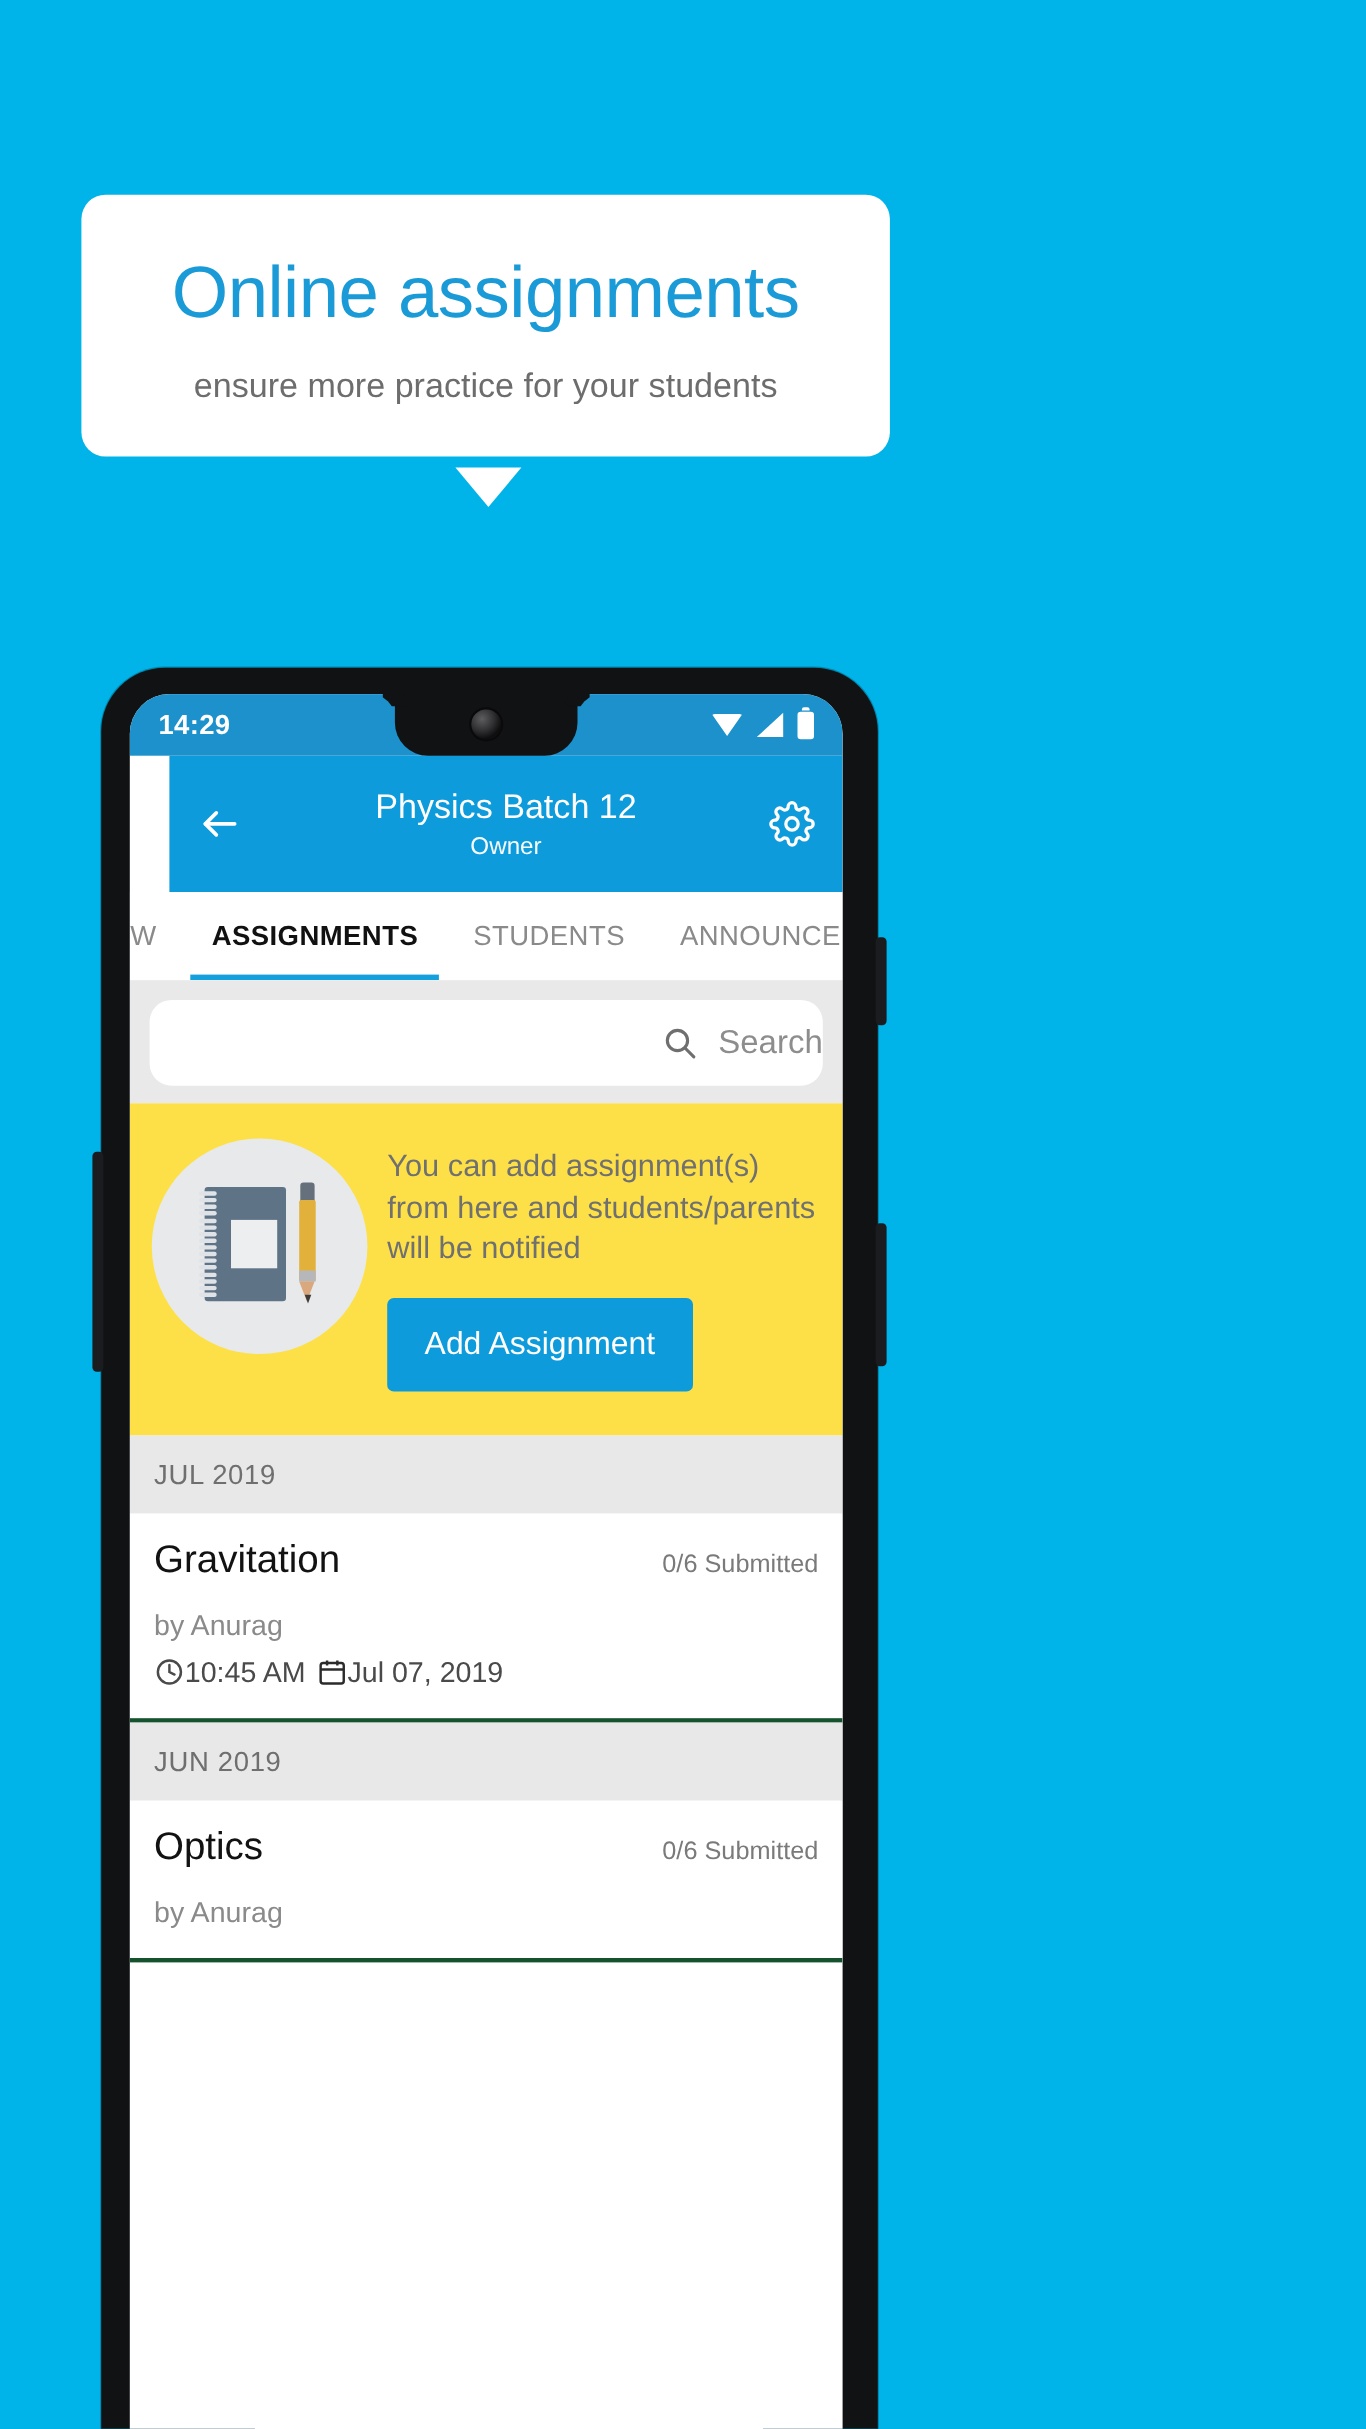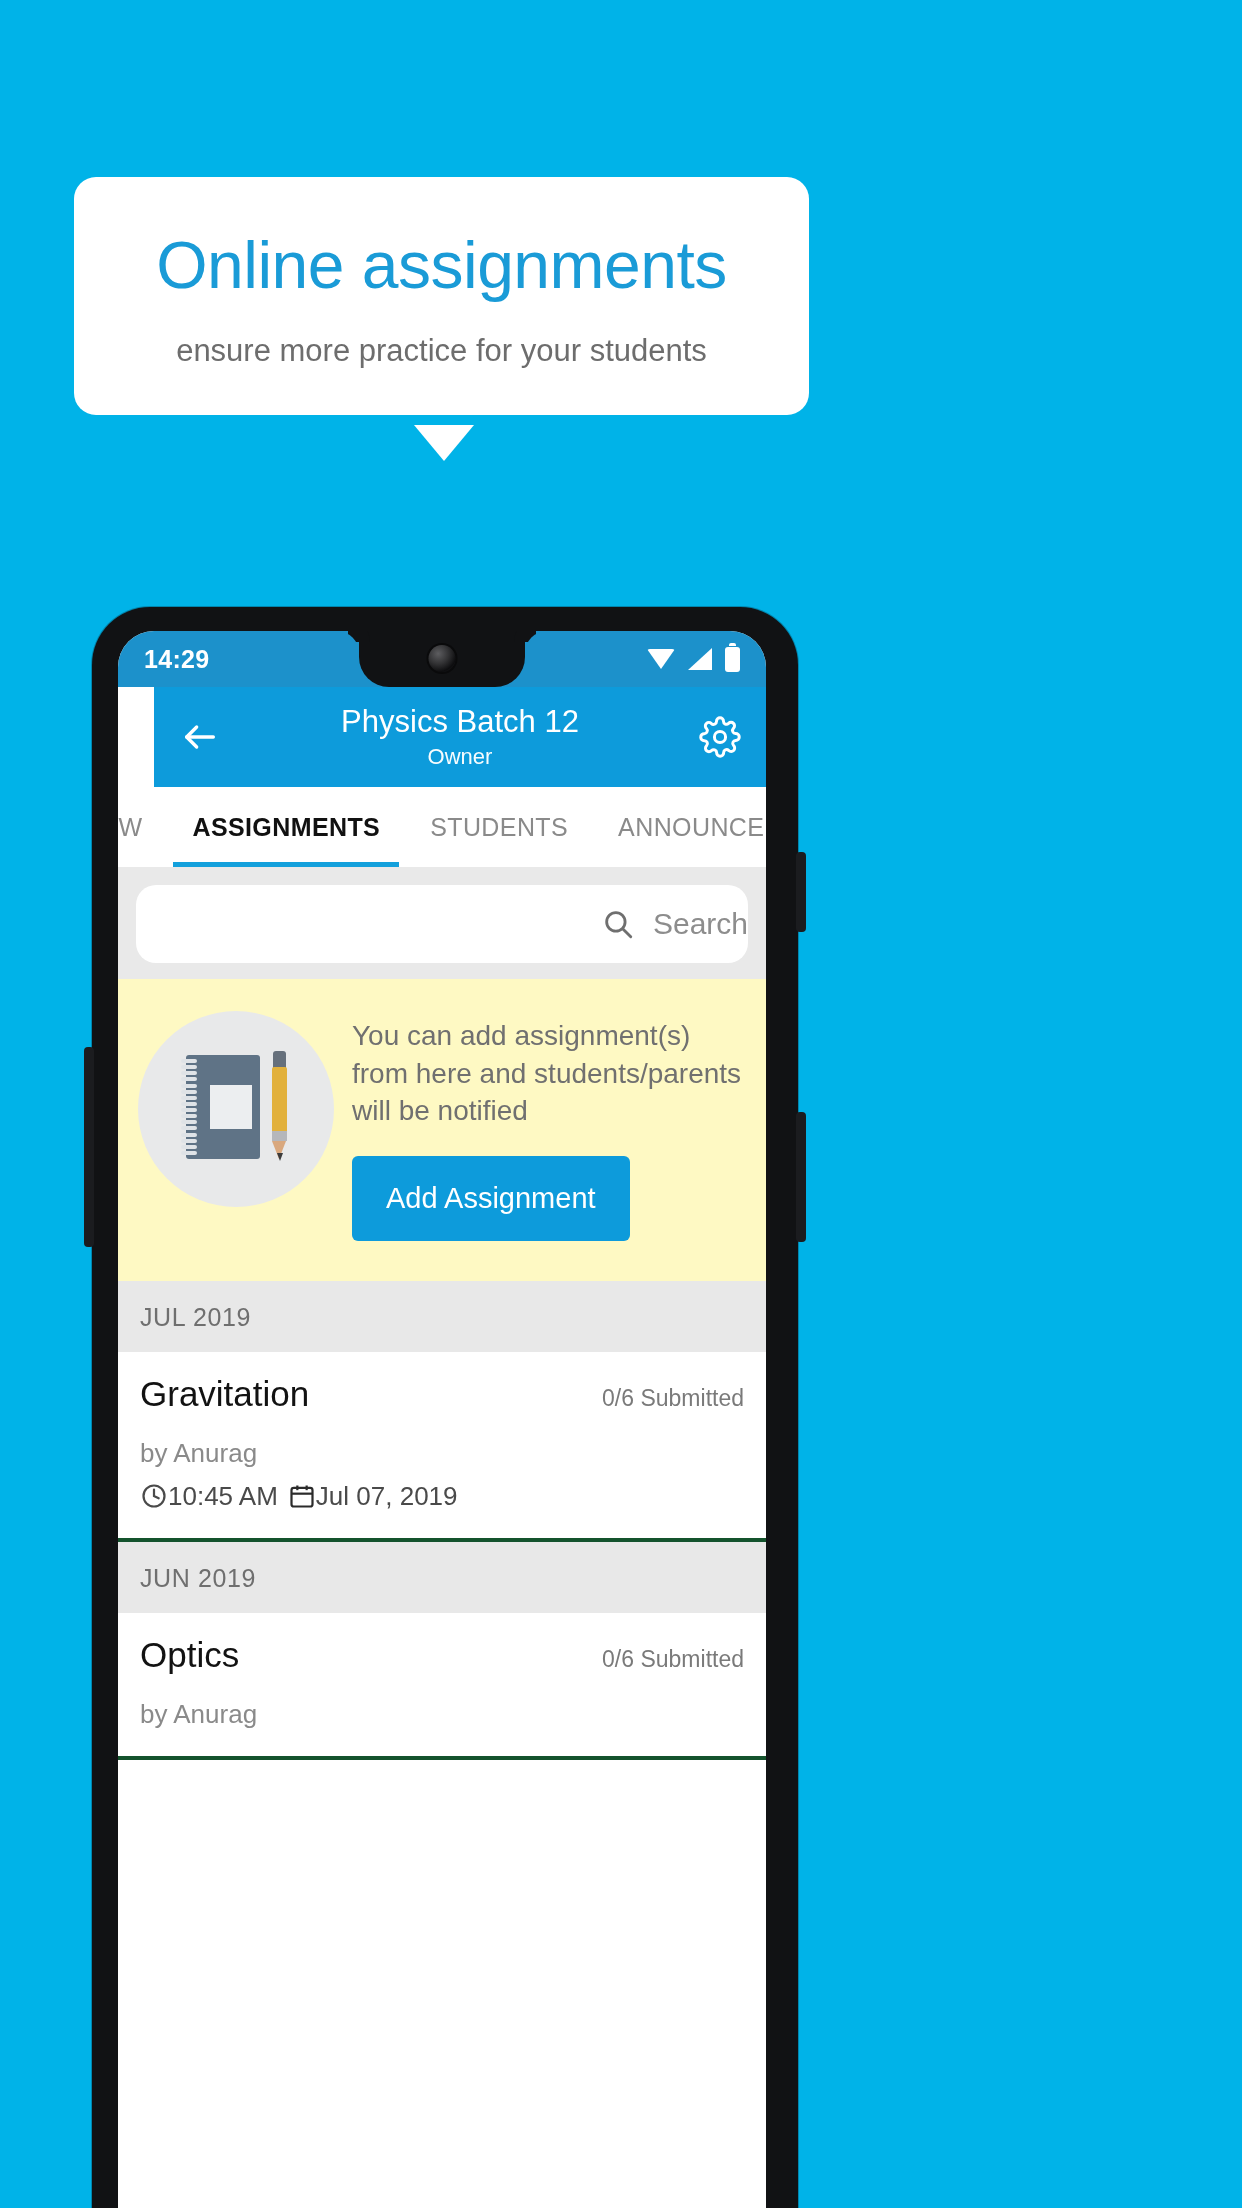--- a/index.html
+++ b/index.html
@@ -197,21 +197,21 @@
     position: absolute;
     top: -4px; left: 4px;
     width: 7px; height: 3px;
     background: #ffffff;
     border-radius: 2px 2px 0 0;
   }
 
   
   .appbar {
     background: #0d9bdb;
-    height: 100px;
+    height: 124px;
     display: flex;
     align-items: center;
     padding: 0 20px;
     box-sizing: border-box;
     position: relative;
     margin-left: 36px;
   }
   .appbar-back {
     width: 52px;
     height: 52px;
@@ -299,21 +299,21 @@
     justify-content: flex-end;
     gap: 18px;
   }
   .search-text {
     color: #8d8d8d;
     font-size: 30px;
   }
 
   
   .empty-state {
-    background: #fef9c3;
+    background: #fde047;
     display: flex;
     align-items: flex-start;
     padding: 32px 20px 40px 20px;
     gap: 18px;
   }
   .illus {
     width: 196px;
     height: 196px;
     border-radius: 50%;
     background: #e8e9ea;

